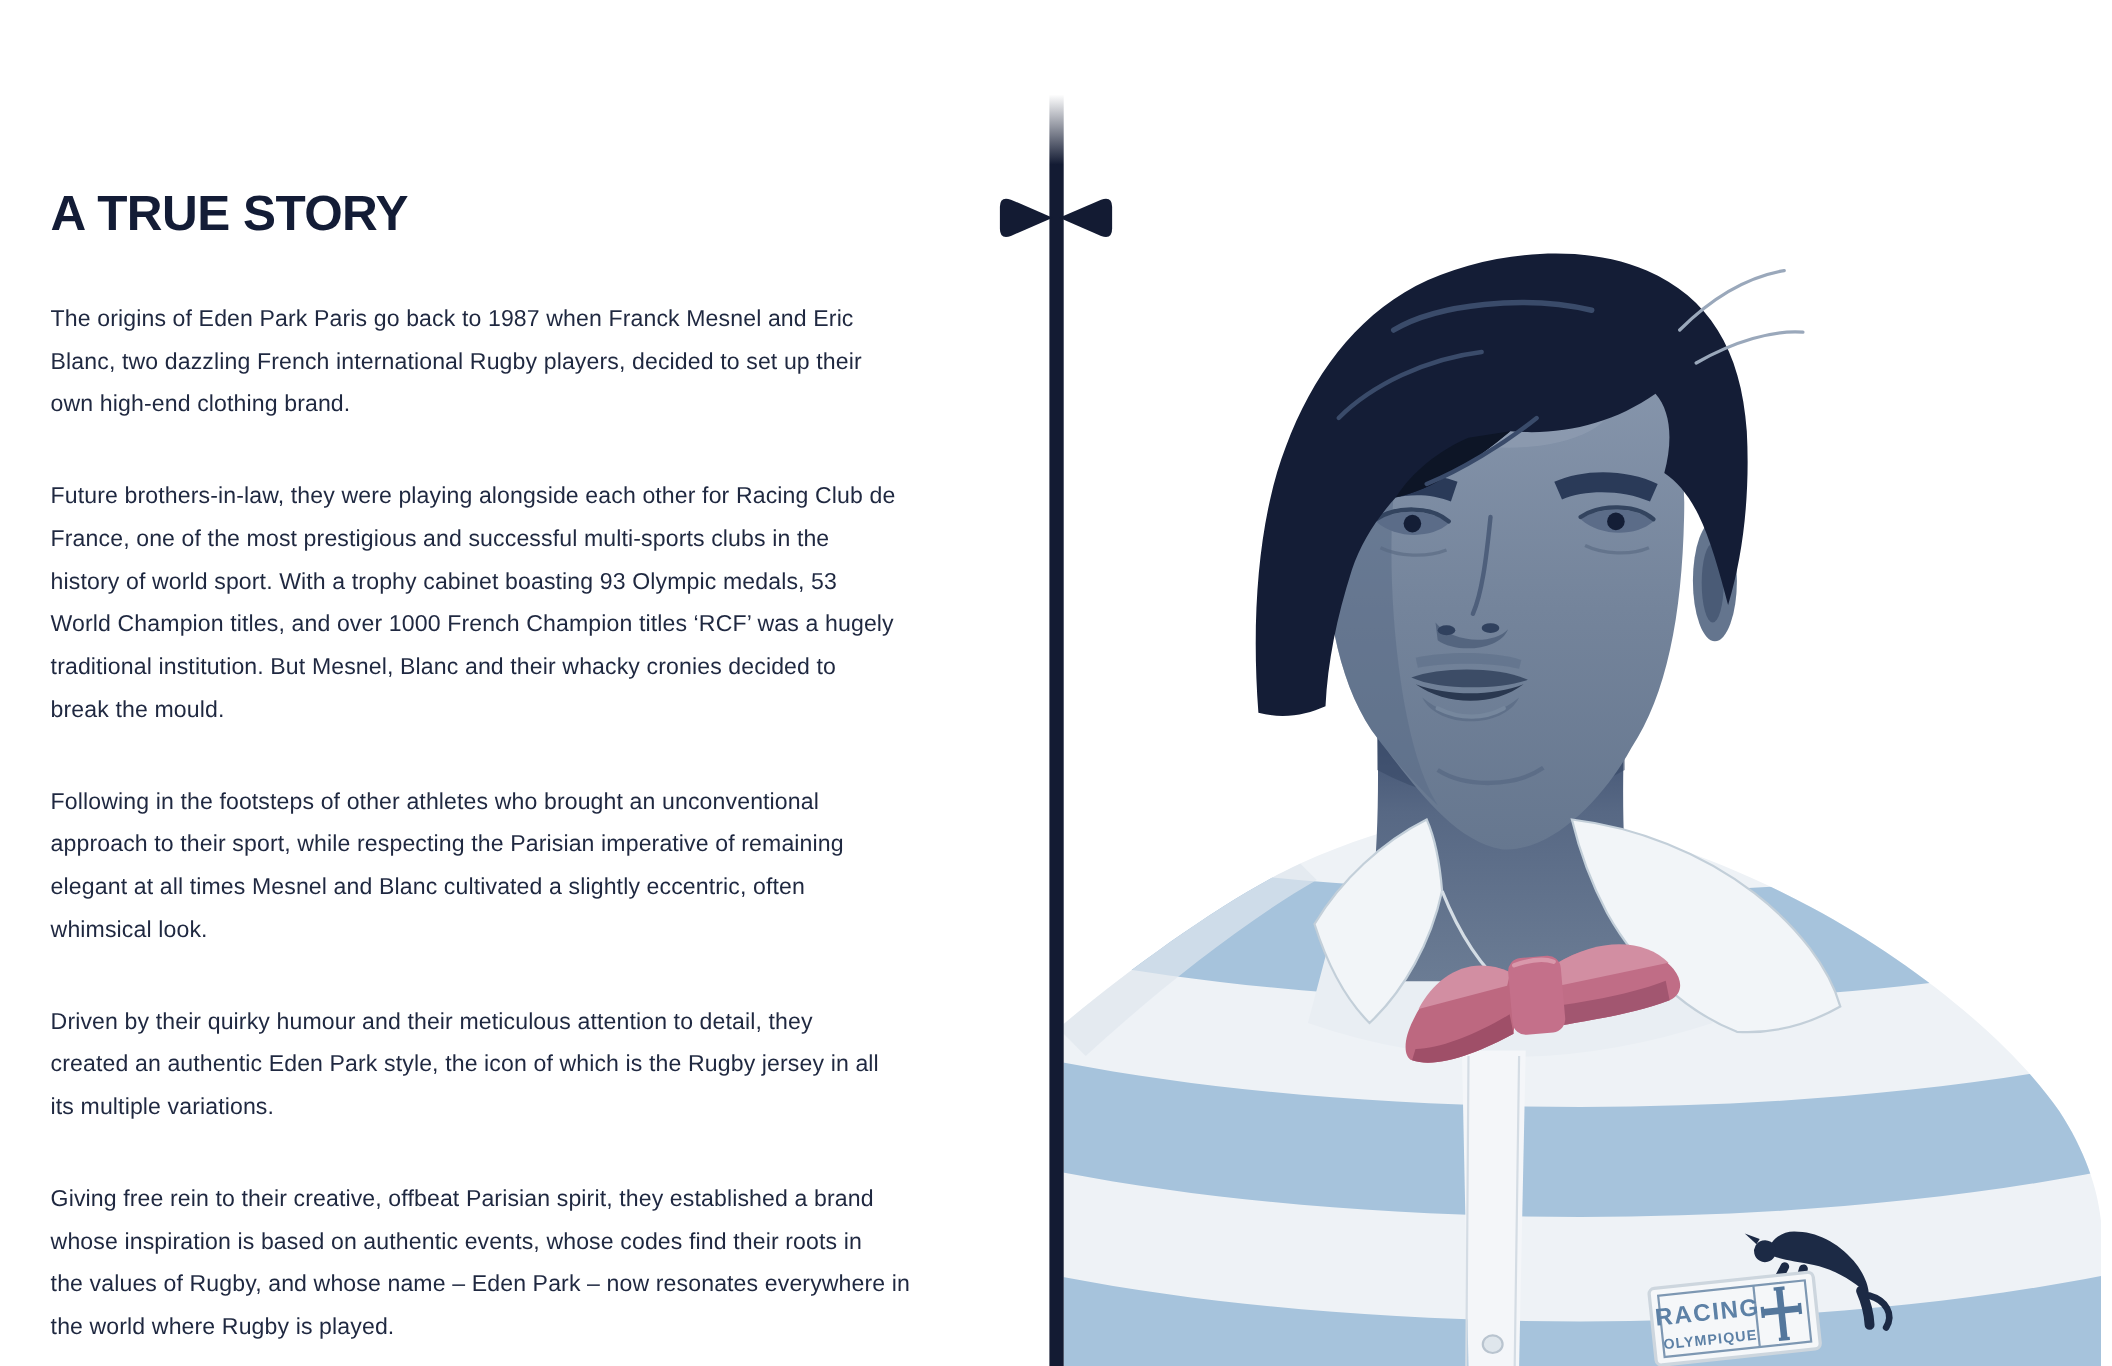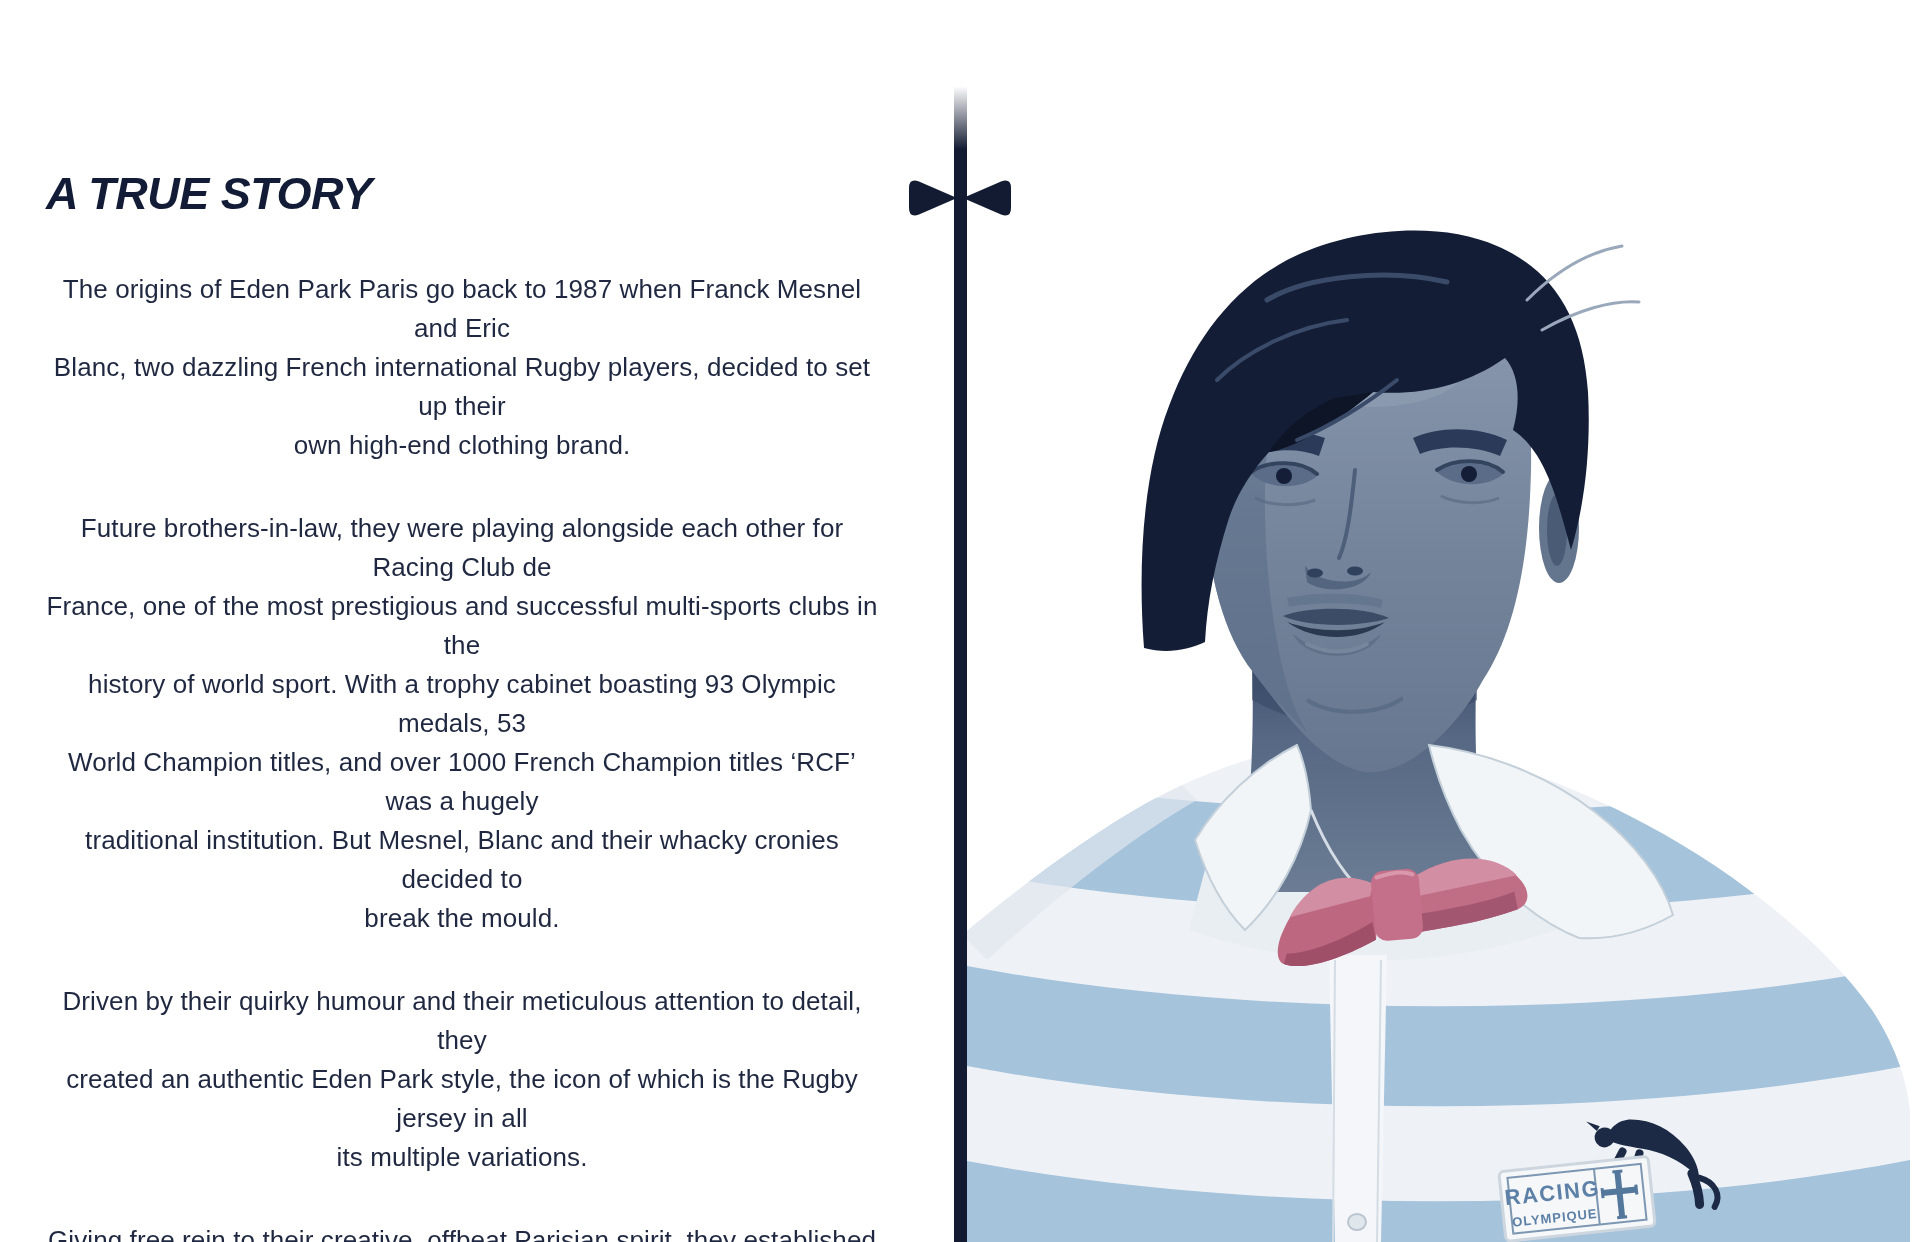--- a/index.html
+++ b/index.html
@@ -4,25 +4,25 @@
 <style>
   html,body{margin:0;padding:0;background:#ffffff;}
   .page{
     position:relative;width:1920px;height:1242px;overflow:hidden;background:#ffffff;
     font-family:"Liberation Sans","DejaVu Sans",sans-serif;
   }
   
   .story{position:absolute;left:46px;top:168px;width:832px;}
   .story h1{
     margin:0 0 50px 0;font-size:45px;line-height:52px;font-weight:700;
-    letter-spacing:-.5px;color:#131c36;font-style:italic;
+    letter-spacing:-.5px;color:#131c36;
   }
   .story p{
-    margin:0 0 44px 0;font-size:26px;line-height:39px;font-weight:400;
-    color:#1f2840;white-space:pre-line;letter-spacing:.1px;text-align:center;
+    margin:0 0 44px 0;font-size:21px;line-height:39px;font-weight:400;
+    color:#1f2840;white-space:pre-line;letter-spacing:.1px;
   }
   
   .divider-line{
     position:absolute;left:954px;top:86px;width:13px;height:1156px;
     background:linear-gradient(to bottom,rgba(19,27,51,0) 0%,#131b33 5.5%,#131b33 100%);
   }
   .divider-bow{position:absolute;left:908px;top:177px;width:104px;height:42px;}
   
   .photo{position:absolute;left:967px;top:0;width:953px;height:1242px;}
 </style>
@@ -35,20 +35,24 @@
     <h1>A TRUE STORY</h1>
     <p>The origins of Eden Park Paris go back to 1987 when Franck Mesnel and Eric
 Blanc, two dazzling French international Rugby players, decided to set up their
 own high-end clothing brand.</p>
     <p>Future brothers-in-law, they were playing alongside each other for Racing Club de
 France, one of the most prestigious and successful multi-sports clubs in the
 history of world sport. With a trophy cabinet boasting 93 Olympic medals, 53
 World Champion titles, and over 1000 French Champion titles ‘RCF’ was a hugely
 traditional institution. But Mesnel, Blanc and their whacky cronies decided to
 break the mould.</p>
+    <p>Following in the footsteps of other athletes who brought an unconventional
+approach to their sport, while respecting the Parisian imperative of remaining
+elegant at all times Mesnel and Blanc cultivated a slightly eccentric, often
+whimsical look.</p>
     <p>Driven by their quirky humour and their meticulous attention to detail, they
 created an authentic Eden Park style, the icon of which is the Rugby jersey in all
 its multiple variations.</p>
     <p>Giving free rein to their creative, offbeat Parisian spirit, they established a brand
 whose inspiration is based on authentic events, whose codes find their roots in
 the values of Rugby, and whose name – Eden Park – now resonates everywhere in
 the world where Rugby is played.</p>
   </div>
 
   <svg class="photo" viewBox="0 0 953 1242" xmlns="http://www.w3.org/2000/svg">

